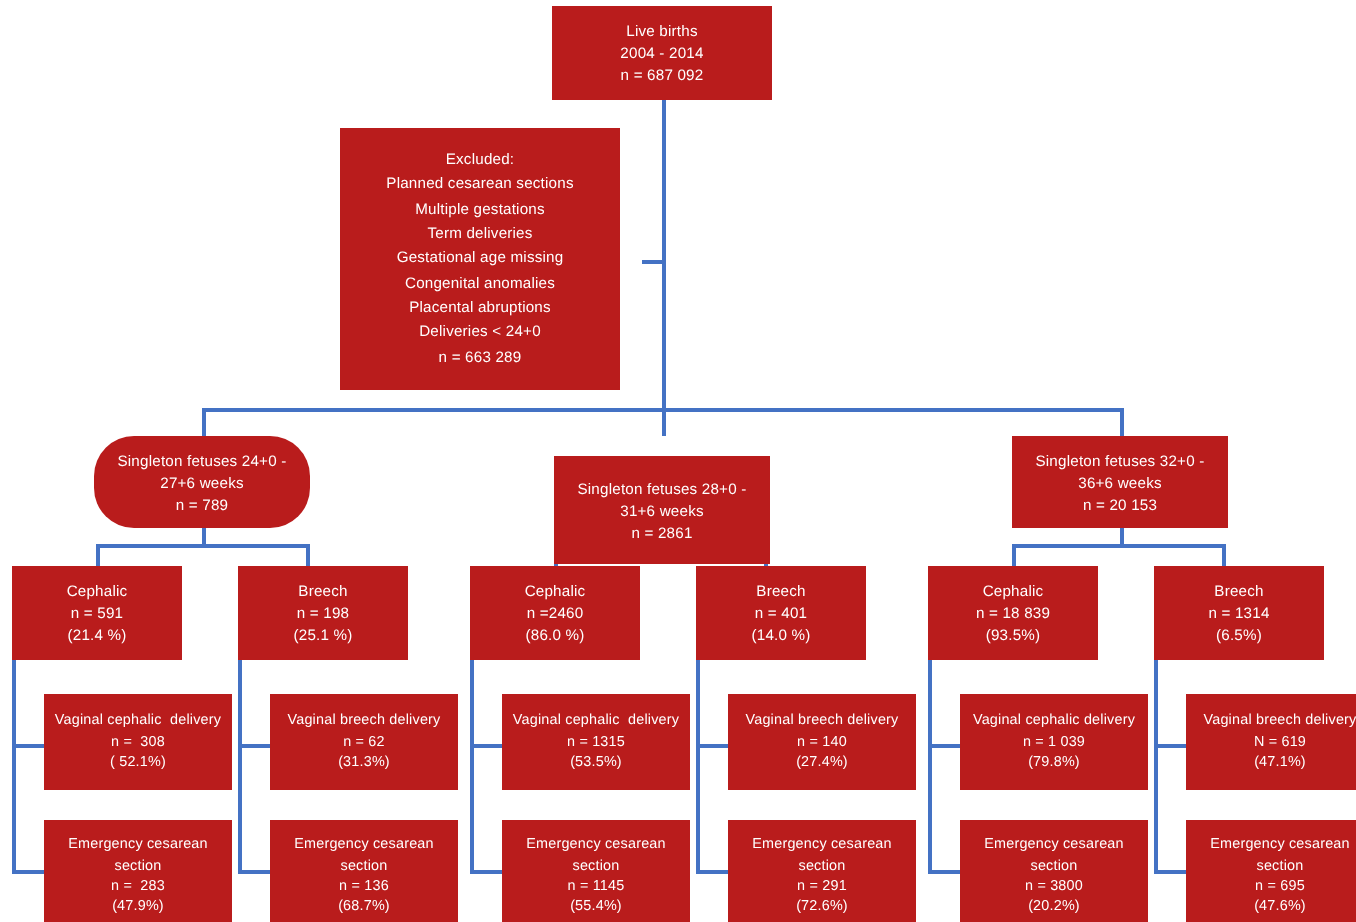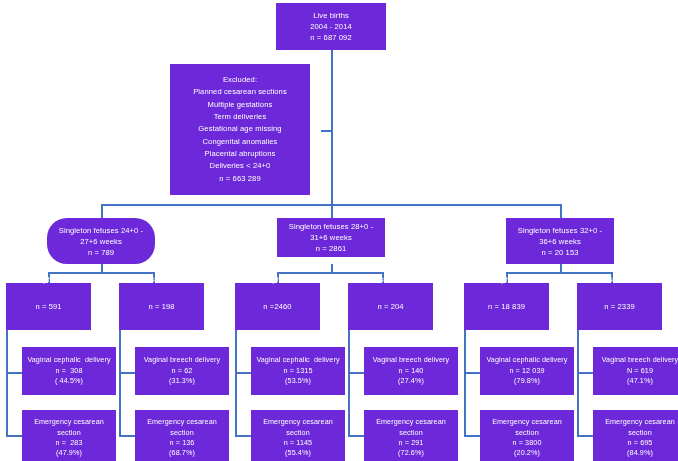--- a/index.html
+++ b/index.html
@@ -13,39 +13,39 @@
   #flow-canvas {
     position: relative;
     width: 678px;
     height: 461px;
     background: #ffffff;
     overflow: hidden;
   }
   .node {
     position: absolute;
     box-sizing: border-box;
-    background: #6d28d9;
+    background: #b91c1c;
     color: #ffffff;
     display: flex;
     flex-direction: column;
     align-items: center;
     justify-content: center;
     text-align: center;
     line-height: 1.45;
     letter-spacing: 0.1px;
     z-index: 3;
   }
   .node .line {
     display: block;
     white-space: pre;
   }
   .node-root       { font-size: 7.6px; }
   .node-excluded   { font-size: 7.6px; line-height: 1.62; }
   .node-group      { font-size: 7.6px; }
-  .node-pres       { font-size: 7.6px; gap: 16px; }
+  .node-pres       { font-size: 7.6px; }
   .node-outcome    { font-size: 7.2px; }
 
   .conn {
     position: absolute;
     background: #4472C4;
     z-index: 1;
   }
   .conn-v { width: 2px; }
   .conn-h { height: 2px; }
 </style>
@@ -119,21 +119,21 @@
     <span class="line">Deliveries &lt; 24+0</span>
     <span class="line">n = 663 289</span>
   </div>
 
   <div class="node node-group" style="left:47px; top:218px; width:108px; height:46px;border-radius:20px;">
     <span class="line">Singleton fetuses 24+0 -</span>
     <span class="line">27+6 weeks</span>
     <span class="line">n = 789</span>
   </div>
 
-  <div class="node node-group" style="left:277px; top:218px; width:108px; height:39px;">
+  <div class="node node-group" style="left:277px; top:228px; width:108px; height:54px;">
     <span class="line">Singleton fetuses 28+0 -</span>
     <span class="line">31+6 weeks</span>
     <span class="line">n = 2861</span>
   </div>
 
   <div class="node node-group" style="left:506px; top:218px; width:108px; height:46px;">
     <span class="line">Singleton fetuses 32+0 -</span>
     <span class="line">36+6 weeks</span>
     <span class="line">n = 20 153</span>
   </div>
@@ -148,57 +148,57 @@
     <span class="line">n = 198</span>
     <span class="line">(25.1 %)</span>
   </div>
   <div class="node node-pres" style="left:235px; top:283px; width:85px; height:47px;">
     <span class="line">Cephalic</span>
     <span class="line">n =2460</span>
     <span class="line">(86.0 %)</span>
   </div>
   <div class="node node-pres" style="left:348px; top:283px; width:85px; height:47px;">
     <span class="line">Breech</span>
-    <span class="line">n = 204</span>
+    <span class="line">n = 401</span>
     <span class="line">(14.0 %)</span>
   </div>
   <div class="node node-pres" style="left:464px; top:283px; width:85px; height:47px;">
     <span class="line">Cephalic</span>
     <span class="line">n = 18 839</span>
     <span class="line">(93.5%)</span>
   </div>
   <div class="node node-pres" style="left:577px; top:283px; width:85px; height:47px;">
     <span class="line">Breech</span>
-    <span class="line">n = 2339</span>
+    <span class="line">n = 1314</span>
     <span class="line">(6.5%)</span>
   </div>
 
   <div class="node node-outcome" style="left:22px; top:347px; width:94px; height:48px;">
     <span class="line">Vaginal cephalic  delivery</span>
     <span class="line">n =  308</span>
-    <span class="line">( 44.5%)</span>
+    <span class="line">( 52.1%)</span>
   </div>
   <div class="node node-outcome" style="left:135px; top:347px; width:94px; height:48px;">
     <span class="line">Vaginal breech delivery</span>
     <span class="line">n = 62</span>
     <span class="line">(31.3%)</span>
   </div>
   <div class="node node-outcome" style="left:251px; top:347px; width:94px; height:48px;">
     <span class="line">Vaginal cephalic  delivery</span>
     <span class="line">n = 1315</span>
     <span class="line">(53.5%)</span>
   </div>
   <div class="node node-outcome" style="left:364px; top:347px; width:94px; height:48px;">
     <span class="line">Vaginal breech delivery</span>
     <span class="line">n = 140</span>
     <span class="line">(27.4%)</span>
   </div>
   <div class="node node-outcome" style="left:480px; top:347px; width:94px; height:48px;">
     <span class="line">Vaginal cephalic delivery</span>
-    <span class="line">n = 12 039</span>
+    <span class="line">n = 1 039</span>
     <span class="line">(79.8%)</span>
   </div>
   <div class="node node-outcome" style="left:593px; top:347px; width:94px; height:48px;">
     <span class="line">Vaginal breech delivery</span>
     <span class="line">N = 619</span>
     <span class="line">(47.1%)</span>
   </div>
 
   <div class="node node-outcome" style="left:22px; top:410px; width:94px; height:56px;">
     <span class="line">Emergency cesarean</span>
@@ -227,16 +227,16 @@
   <div class="node node-outcome" style="left:480px; top:410px; width:94px; height:56px;">
     <span class="line">Emergency cesarean</span>
     <span class="line">section</span>
     <span class="line">n = 3800</span>
     <span class="line">(20.2%)</span>
   </div>
   <div class="node node-outcome" style="left:593px; top:410px; width:94px; height:56px;">
     <span class="line">Emergency cesarean</span>
     <span class="line">section</span>
     <span class="line">n = 695</span>
-    <span class="line">(84.9%)</span>
+    <span class="line">(47.6%)</span>
   </div>
 
 </div>
 
 </body></html>

